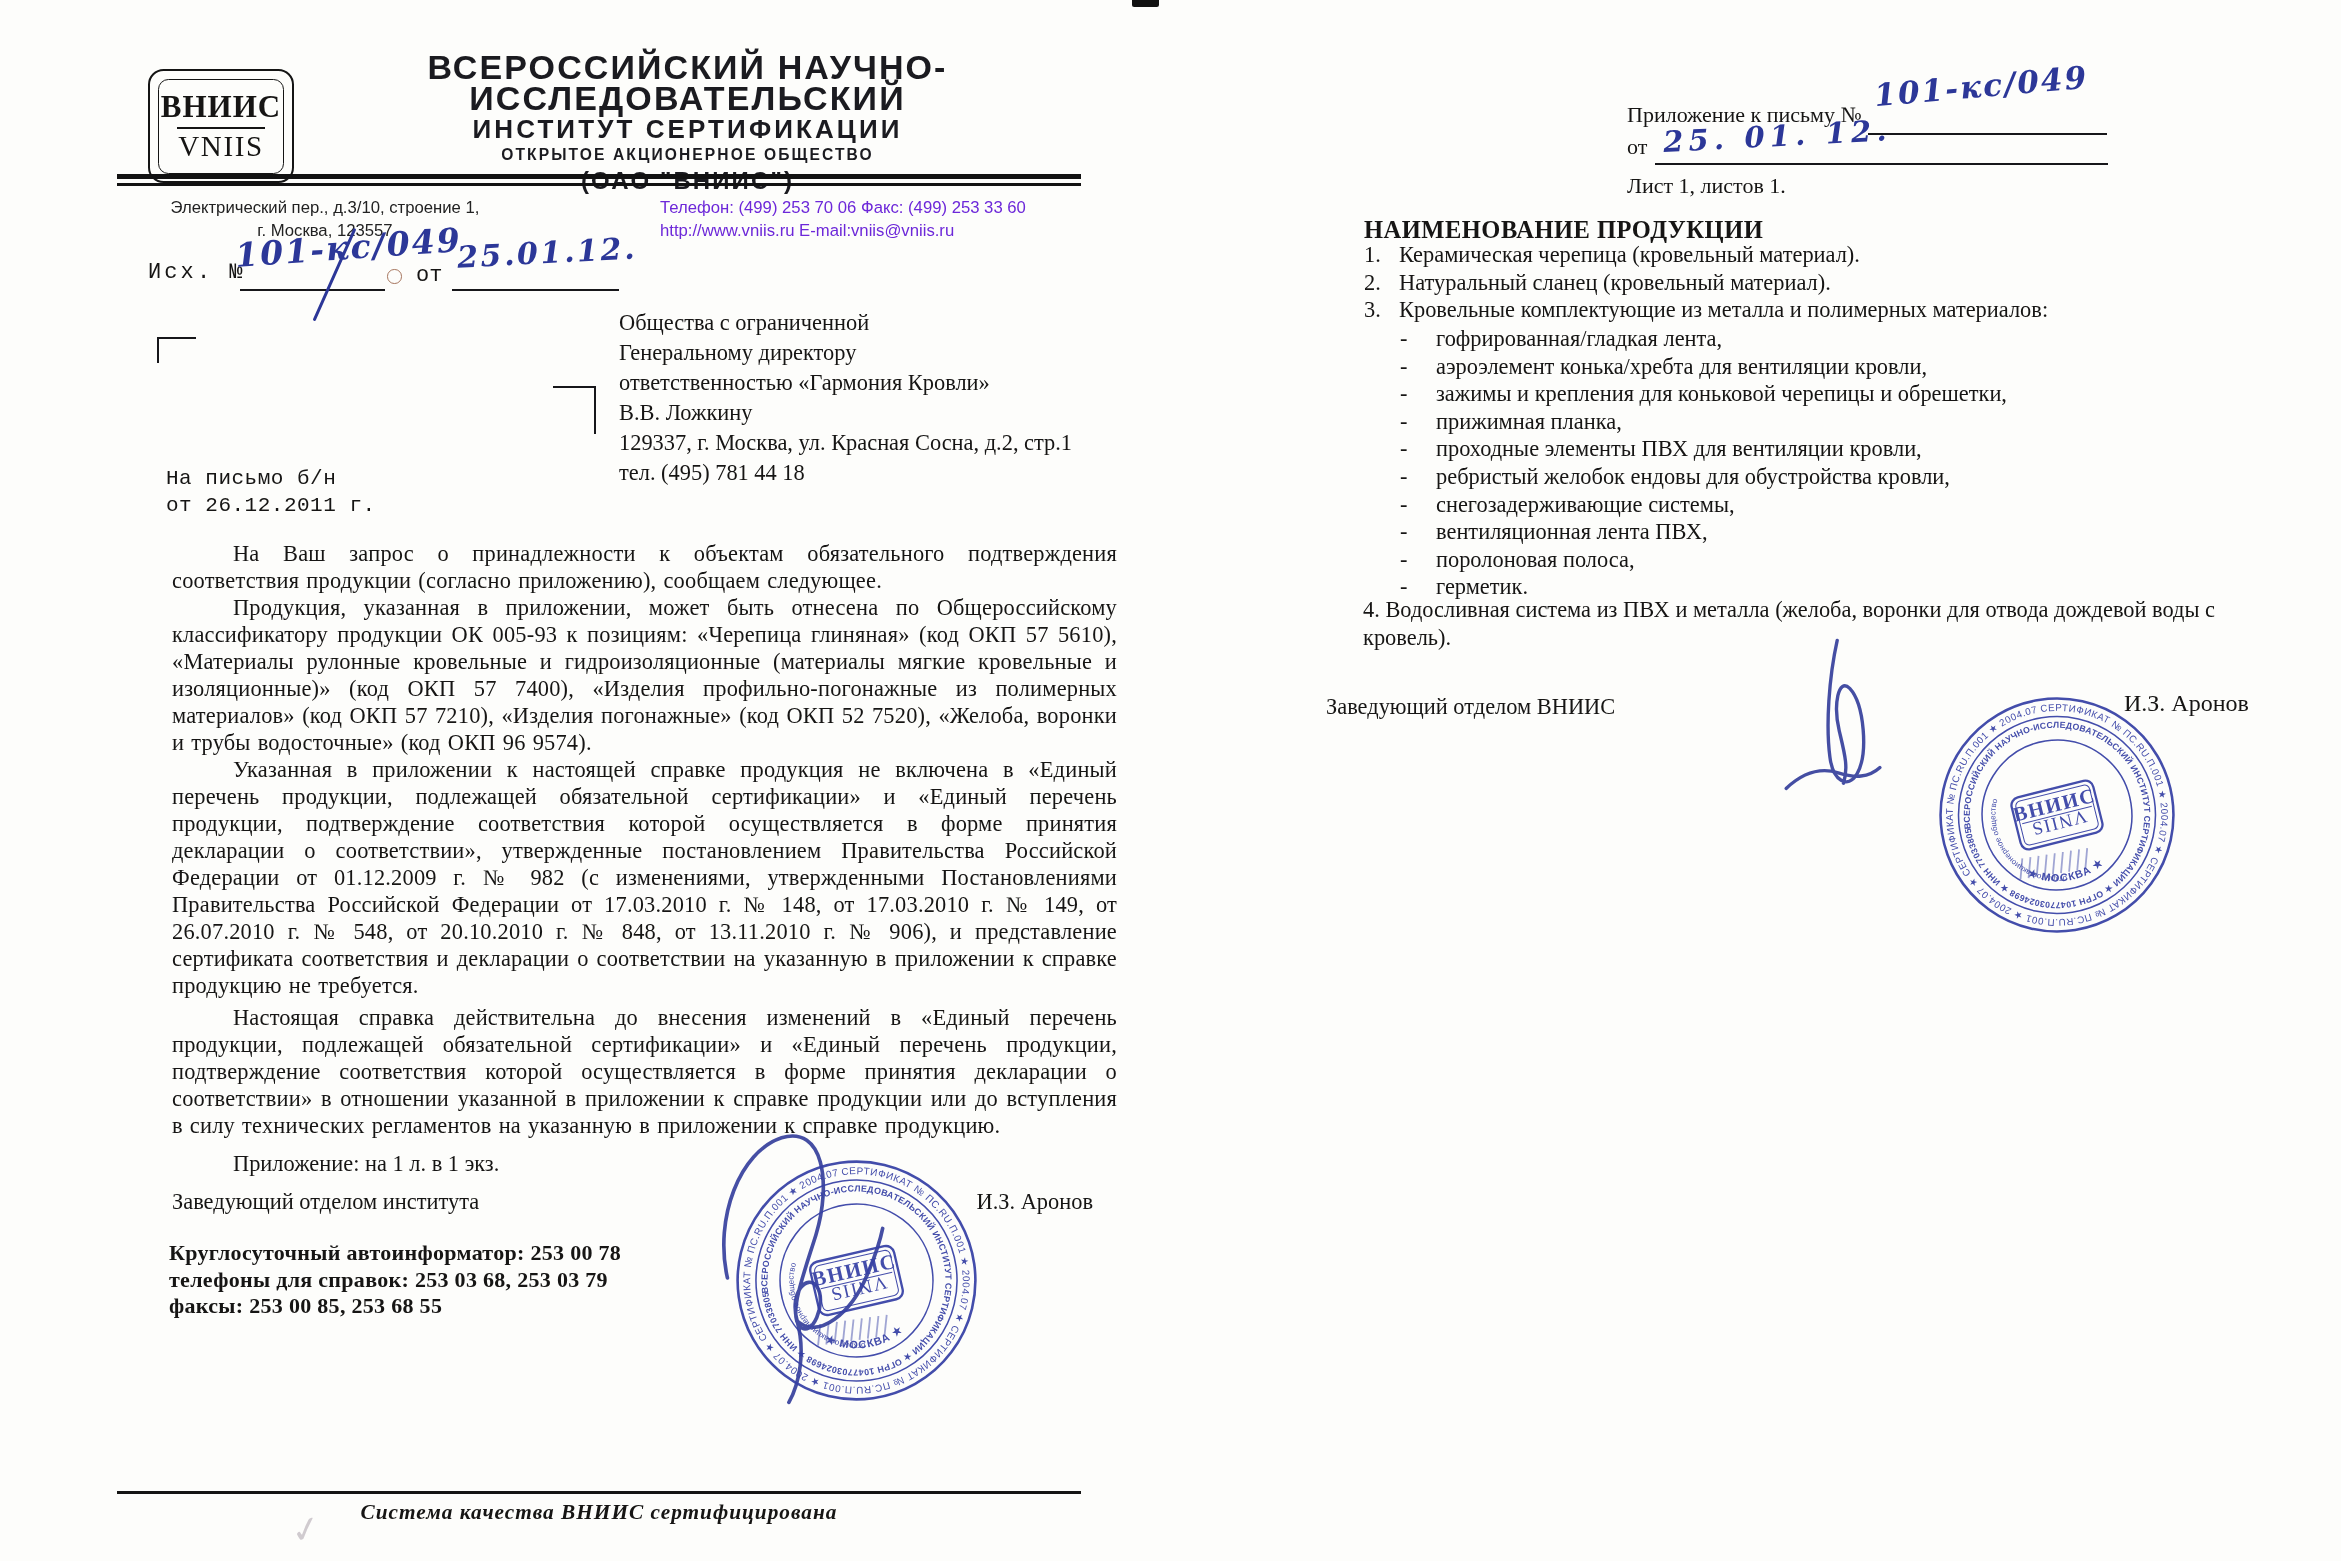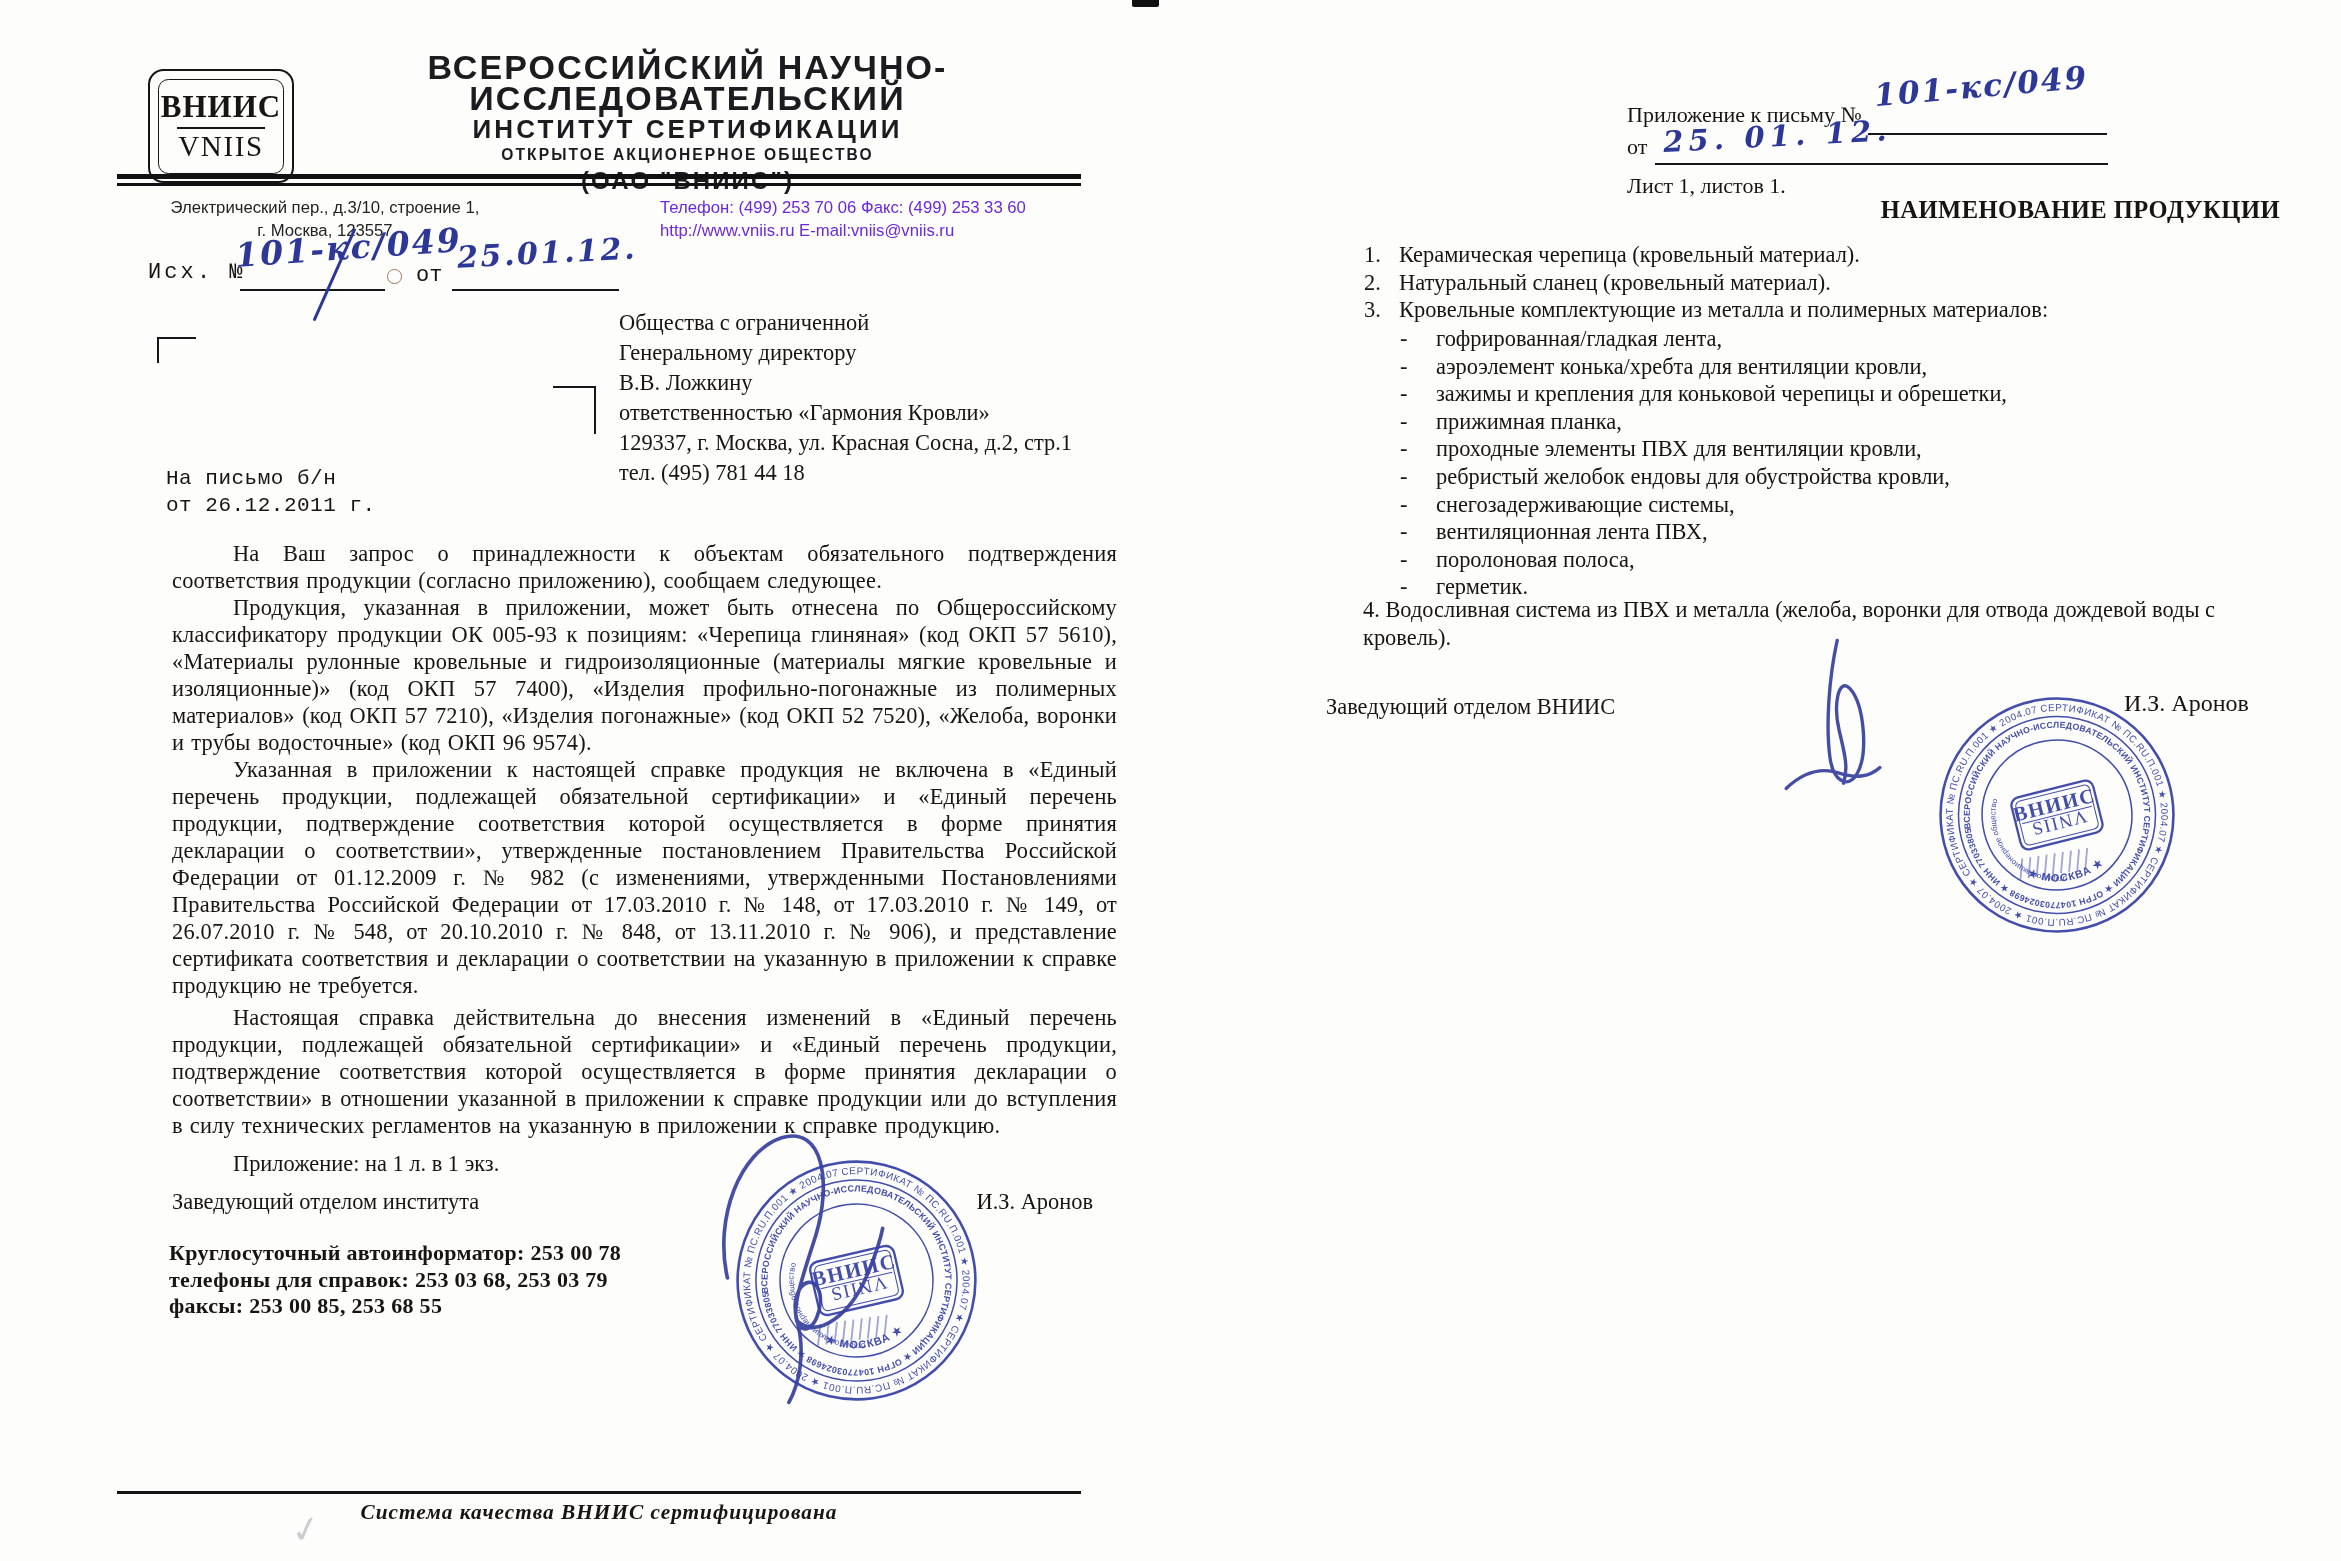--- a/index.html
+++ b/index.html
@@ -81,21 +81,21 @@
 
   
   .annex-label{left:456px;top:102px;font:22px/26px "Liberation Serif",serif;}
   .rp .u1{left:697px;top:133px;width:239px;}
   .rp .hw-num{left:703px;top:68px;font-size:31px;letter-spacing:2.1px;transform:rotate(-5deg);}
   .annex-ot{left:456px;top:134px;font:22px/26px "Liberation Serif",serif;}
   .rp .hw-date{left:492px;top:119px;font-size:29px;letter-spacing:5.2px;transform:rotate(-3deg);}
   .rp .u2{left:484px;top:163px;width:453px;}
   .annex-sheet{left:456px;top:173px;font:22px/26px "Liberation Serif",serif;}
 
-  .rp-heading{left:193px;top:196px;width:916px;text-align:right;
+  .rp-heading{left:193px;top:216px;width:916px;text-align:left;
     font:bold 24.5px/28px "Liberation Serif",serif;letter-spacing:0.5px;}
 
   .products{left:193px;top:241px;width:942px;font:22.4px/27.6px "Liberation Serif",serif;}
   .products .item{display:flex;}
   .products .num{width:35px;flex:none;}
   .subitems{left:229px;top:325px;width:885px;font:22.4px/27.6px "Liberation Serif",serif;}
   .subitems .item{display:flex;}
   .subitems .dash{width:36px;flex:none;text-align:left;}
   .item4{left:192px;top:596px;width:885px;font:22.4px/27.6px "Liberation Serif",serif;text-align:left;}
 
@@ -155,22 +155,22 @@
     <div class="abs u-line out-u2"></div>
     <div class="abs ink hw-date-l">25.01.12.</div>
 
     <div class="abs corner-a"></div>
     <div class="abs corner-b"></div>
 
     <div class="abs addressee">
 
     <div>Общества с ограниченной</div>
         <div>Генеральному директору</div>
+        <div>ответственностью «Гармония Кровли»</div>
         <div>В.В. Ложкину</div>
-        <div>ответственностью «Гармония Кровли»</div>
         <div>129337, г. Москва, ул. Красная Сосна, д.2, стр.1</div>
         <div>тел. (495) 781 44 18</div>
       </div>
 
     <div class="abs reference">
       <div>На письмо б/н</div>
       <div>от 26.12.2011 г.</div>
     </div>
 
     <div class="abs body-text">

